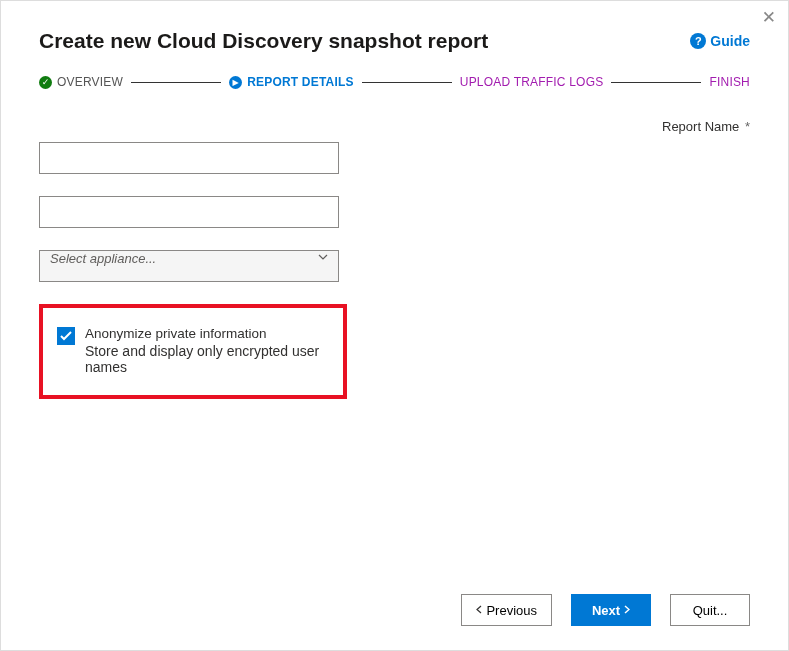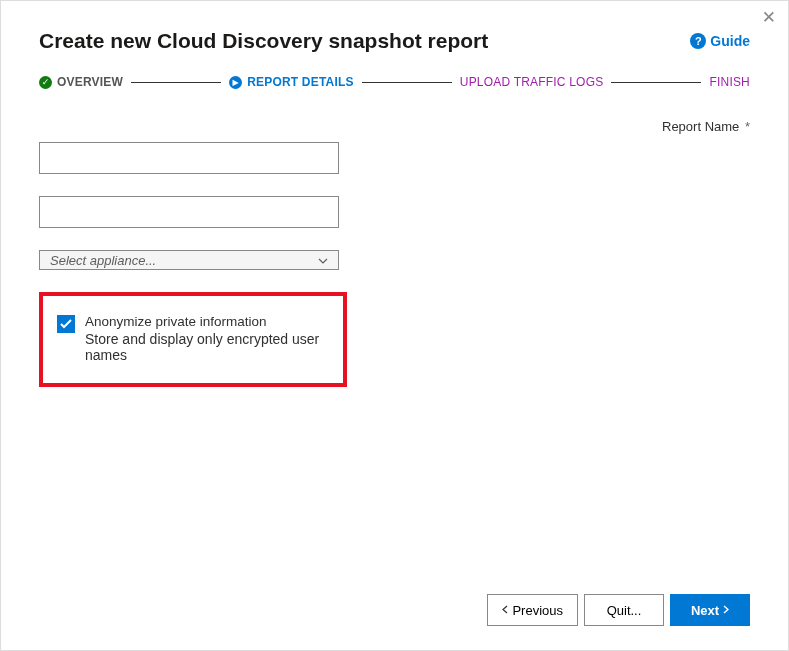--- a/index.html
+++ b/index.html
@@ -77,21 +77,21 @@
       width: 13px;
       height: 13px;
       border-radius: 50%;
       background: #107c10;
       color: #fff;
       font-size: 9px;
       display: flex;
       align-items: center;
       justify-content: center;
     }
-    .step.done .slabel { color: #555; font-weight: 700; }
+    .step.done .slabel { color: #555; font-weight: 400; }
     .step.active .sicon {
       width: 13px;
       height: 13px;
       border-radius: 50%;
       background: #0078d4;
       color: #fff;
       font-size: 8px;
       display: flex;
       align-items: center;
       justify-content: center;
@@ -121,25 +121,24 @@
     .text-input {
       width: 300px;
       height: 32px;
       border: 1px solid #8a8886;
       padding: 0 8px;
       font-size: 13px;
       font-family: inherit;
     }
     .select-wrap {
       width: 300px;
-      height: 20px;
+      height: 32px;
       border: 1px solid #8a8886;
       background: #f5f5f5;
       display: flex;
-      align-items: center;
       justify-content: space-between;
       padding: 0 10px;
       cursor: pointer;
     }
     .select-wrap .placeholder {
       color: #605e5c;
       font-style: italic;
       font-size: 13px;
     }
     .chev {
@@ -177,21 +176,21 @@
     .check-text .line2 {
       font-size: 14px;
       color: #323130;
       margin-top: 2px;
     }
     .footer {
       position: absolute;
       bottom: 24px;
       right: 38px;
       display: flex;
-      gap: 6px;
+      gap: 19px;
       padding-left: 14px;
     }
     .btn {
       height: 32px;
       min-width: 80px;
       padding: 0 14px;
       font-size: 13px;
       font-family: inherit;
       border: 1px solid #8a8886;
       background: #fff;
@@ -283,26 +282,26 @@
 
   <div class="footer">
     <button class="btn">
       <span class="ar">
         <svg width="6" height="9" viewBox="0 0 6 9">
             <path d="M5 1 L1 4.5 L5 8" stroke="#323130" stroke-width="1.2" fill="none"></path>
           </svg>
       </span>
       <span>Previous</span>
     </button>
-    <button class="btn">
-      <span>Quit...</span>
-    </button>
     <button class="btn primary">
       <span>Next</span>
       <span class="ar">
         <svg width="6" height="9" viewBox="0 0 6 9">
             <path d="M1 1 L5 4.5 L1 8" stroke="#fff" stroke-width="1.5" fill="none"></path>
           </svg>
       </span>
     </button>
+    <button class="btn">
+      <span>Quit...</span>
+    </button>
   </div>
 
 </div>
 
 </body></html>

